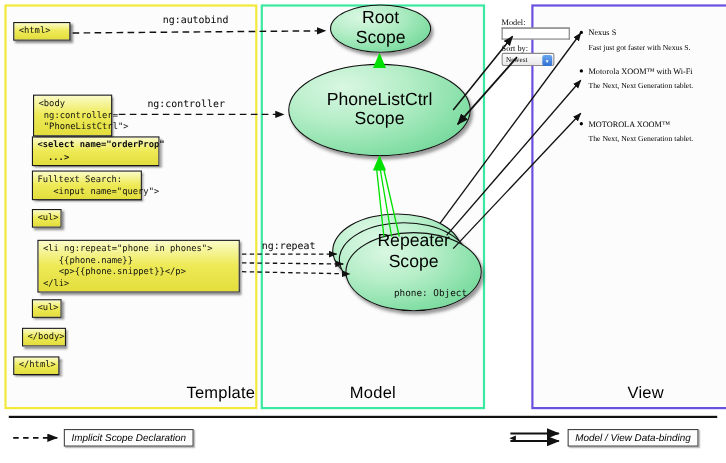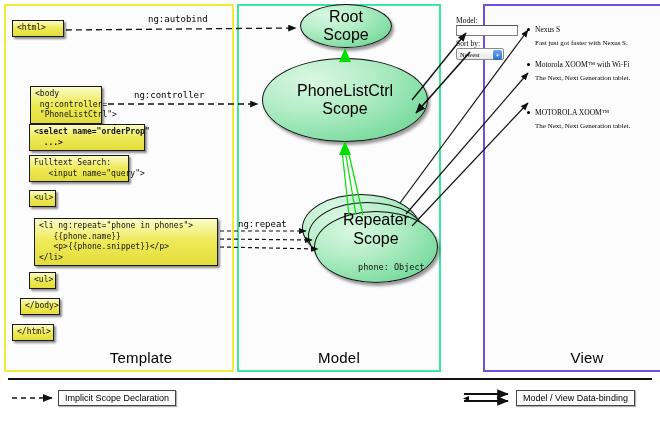--- a/index.html
+++ b/index.html
@@ -21,21 +21,21 @@
   #panel-view     { left: 448px; top: 4px; width: 208px; height: 368px; border: 2px solid #6b4fe0; margin-left: 35px; }
 
   .panel-label {
     position: absolute;
     bottom: 4px; left: 0; right: 0;
     text-align: center;
     font-size: 15px;
     color: #000;
     letter-spacing: .2px;
   }
-  #panel-template .panel-label { text-align: center; padding-left: 44px; }
+  #panel-template .panel-label { text-align: right; padding-left: 44px; }
 
   
   .codebox {
     position: absolute;
     background: linear-gradient(180deg,#fbfbc8 0%, #eeea57 48%, #e3dd3c 100%);
     border: 1.5px solid #1a1a1a;
     box-shadow: 2px 2px 2px rgba(0,0,0,.45);
     font-family: "DejaVu Sans Mono", monospace;
     font-size: 8px;
     line-height: 1.32;
@@ -144,21 +144,21 @@
   }
   .phone-snip {
     font-family: "Liberation Serif", serif;
     font-size: 7px;
     color: #000;
     margin-top: 5px;
     white-space: nowrap;
   }
 
   
-  #legend { position: absolute; left: 0; top: 376px; width: 660px; height: 45px; }
+  #legend { position: absolute; left: 0; top: 376px; width: 660px; height: 45px; font-style: italic; }
   #legend-rule {
     position: absolute; left: 8px; top: 2px; width: 644px; height: 2px; background: #111;
   }
   .legend-item { position: absolute; top: 14px; height: 16px; display: flex; align-items: center; }
   .legend-box {
     border: 1.2px solid #444;
     background: #fdfdfd;
     box-shadow: 1px 1px 1px rgba(0,0,0,.3);
     font-size: 9px;
     color: #000;

